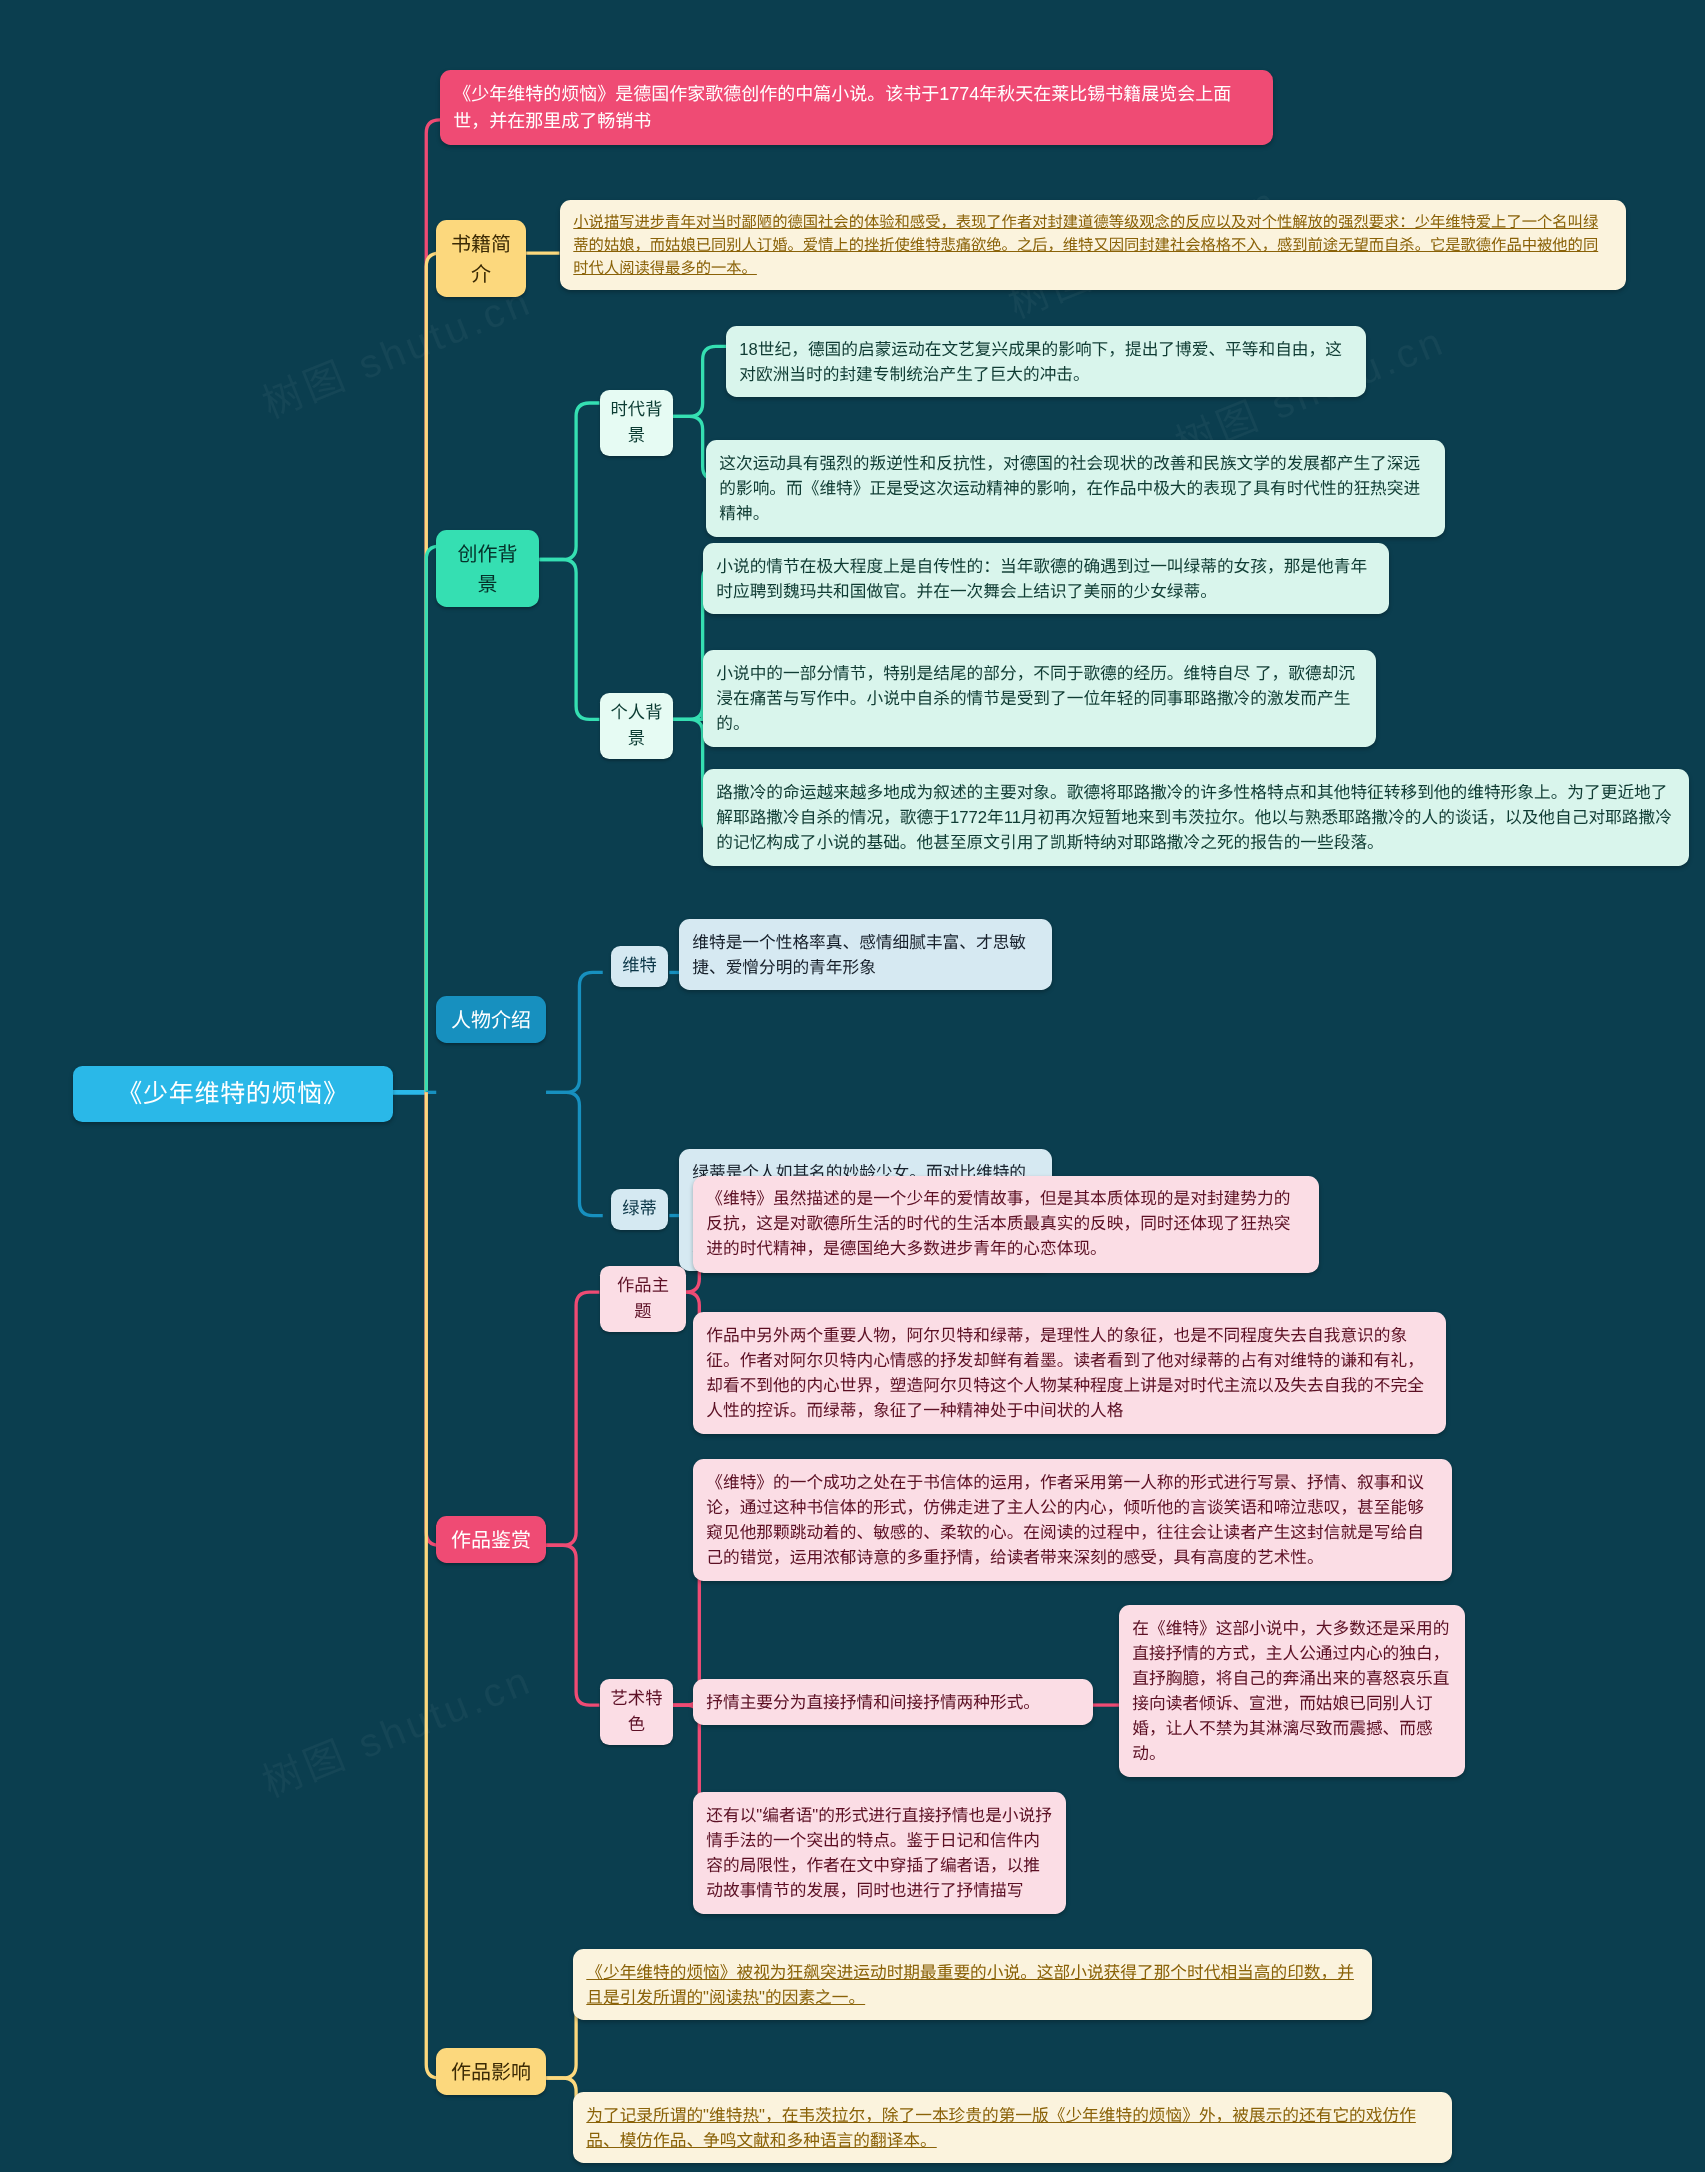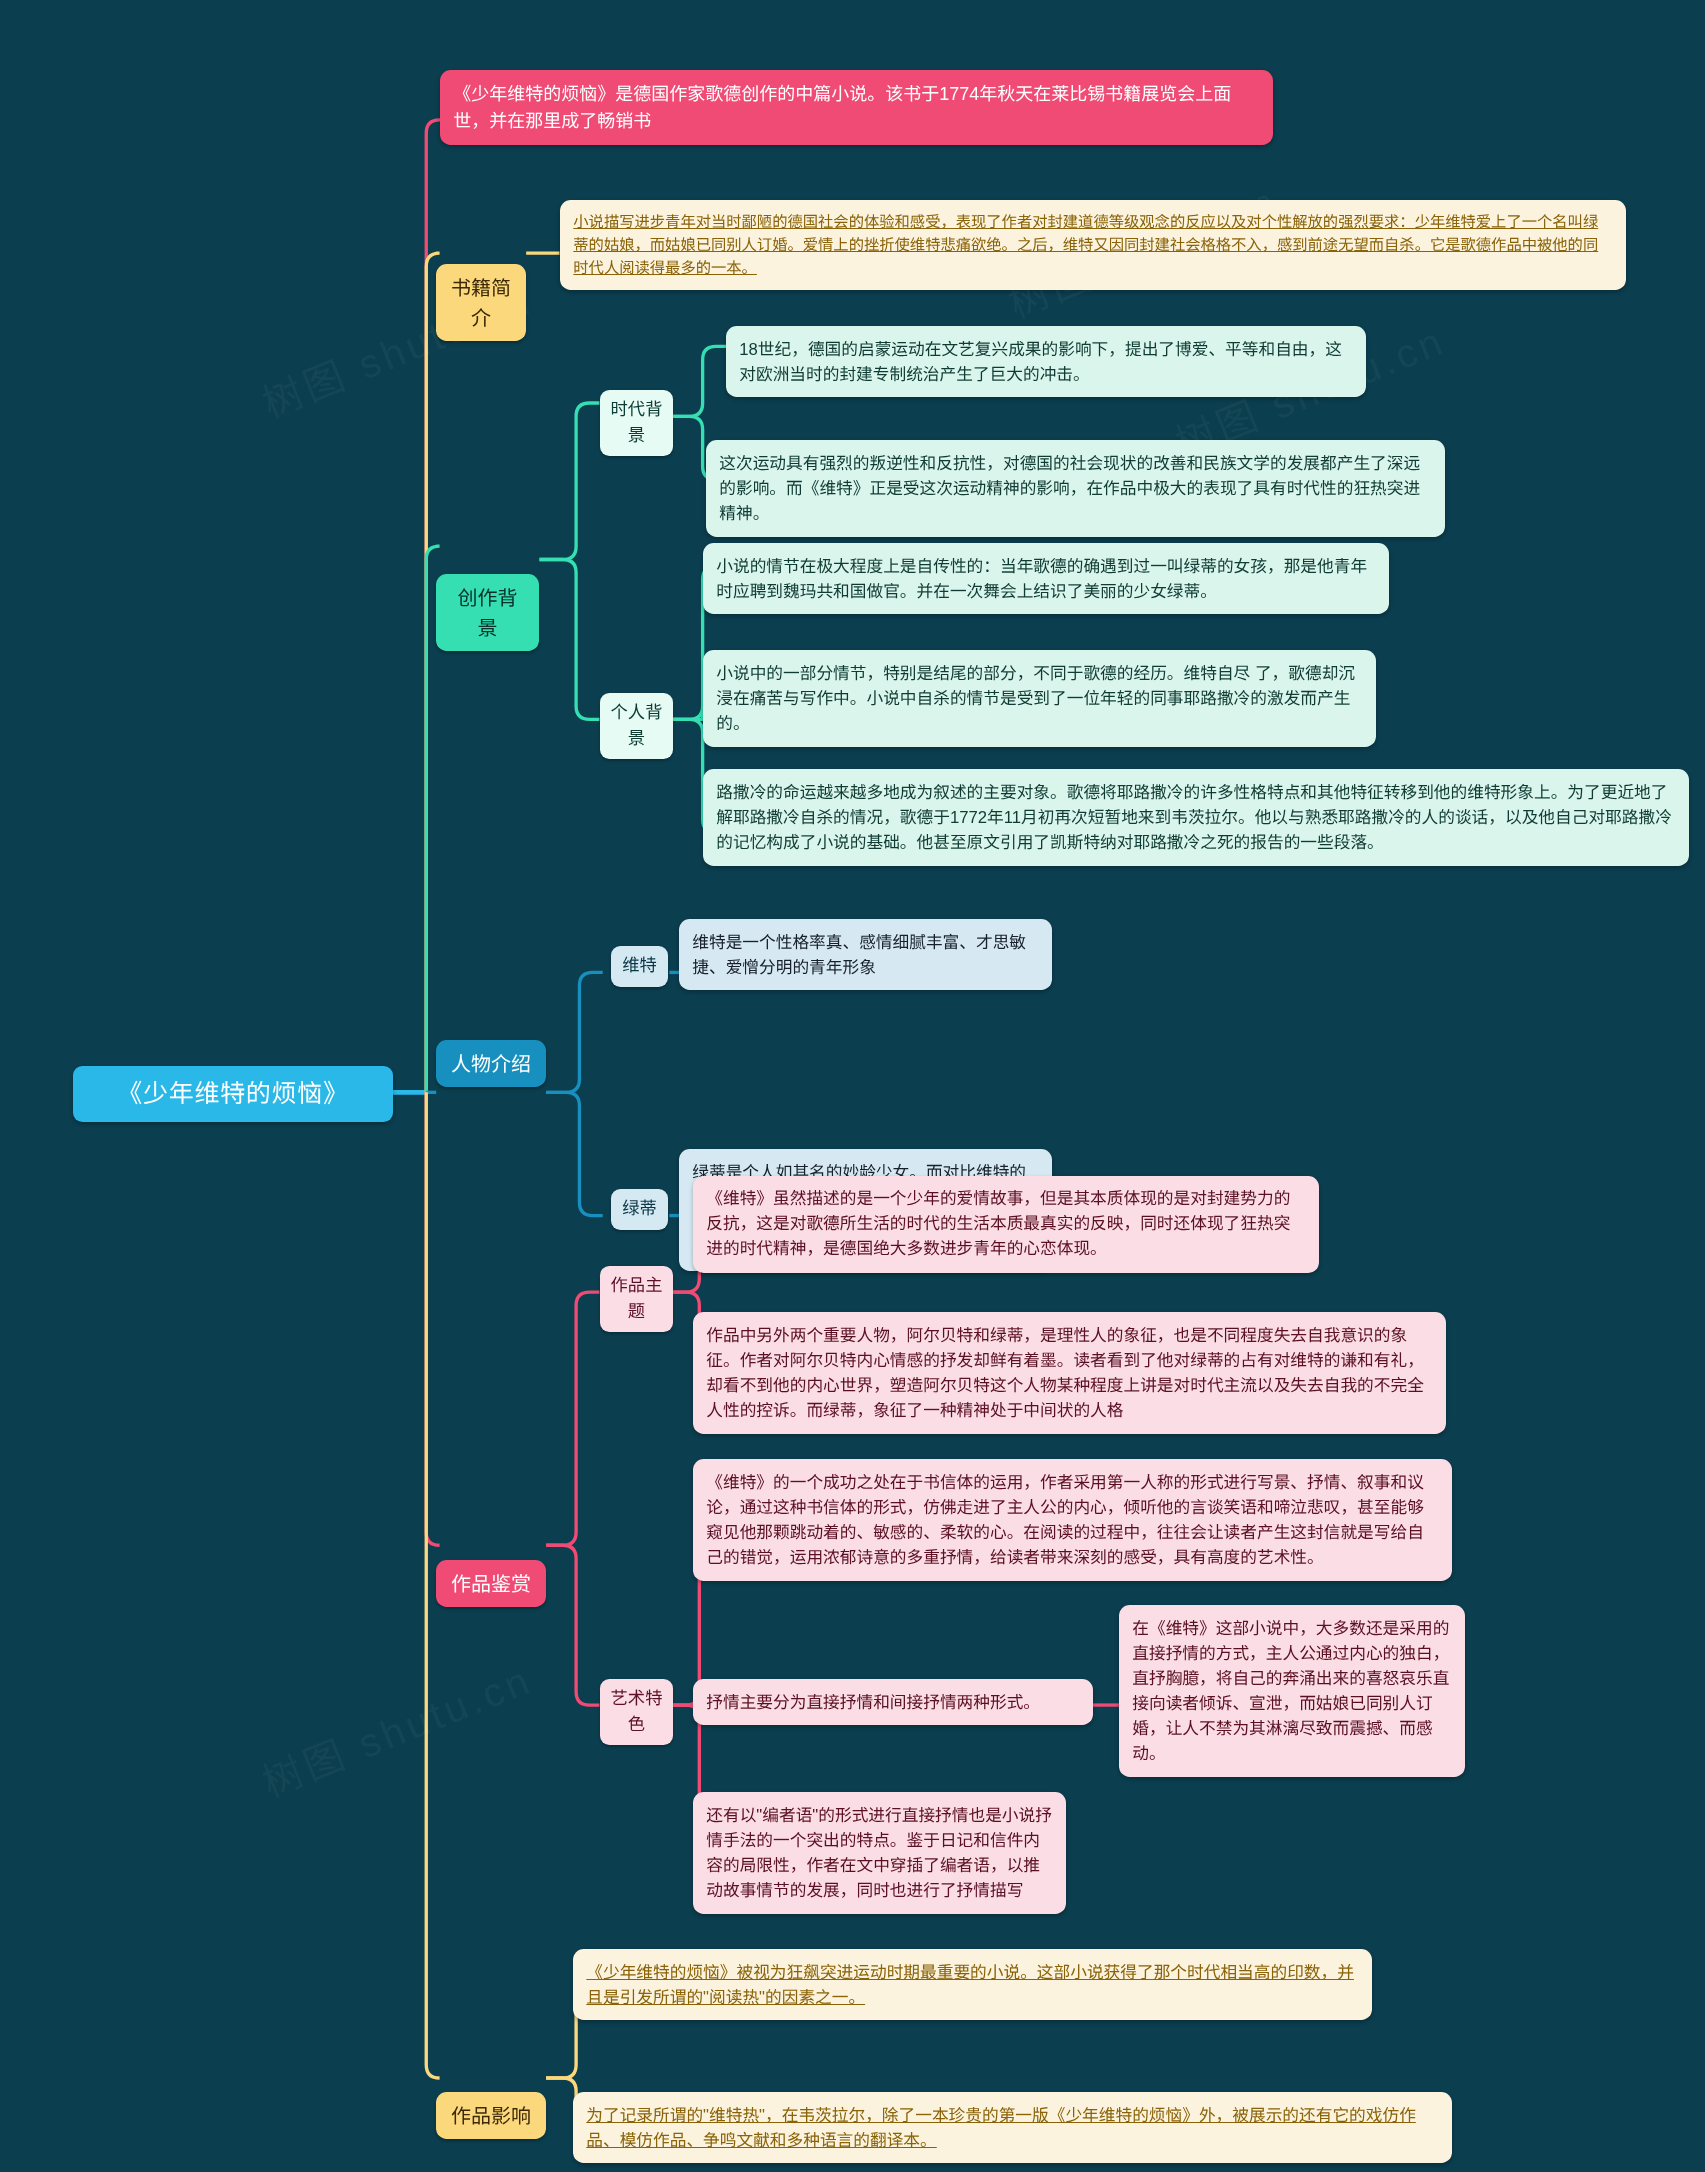--- a/index.html
+++ b/index.html
@@ -43,21 +43,20 @@
     letter-spacing:0.7px;
     box-shadow:0 2px 4px rgba(0,0,0,.30);
   }
   
   .chip{
     font-size:20px;
     padding:8.7px 12px;
     border-radius:10.7px;
     text-align:center;
     box-shadow:0 2px 3.3px rgba(0,0,0,.30);
-    margin-top:44px;
   }
   .chip.yellow{background:#fcd87d;color:#3b2a05;}
   .chip.green {background:#35dfb2;color:#05312a;}
   .chip.blue  {background:#1790bf;color:#ffffff;}
   .chip.pink  {background:#ef4b74;color:#ffffff;}
 
   
   .subchip{
     font-size:17.3px;
     padding:7.3px 9.3px;
@@ -169,21 +168,21 @@
   <div class="node chip blue" style="left:436px;top:996px;width:110px;">人物介绍</div>
 
   <div class="node subchip bluelite" style="left:603px;top:946px;width:57px;">维特</div>
   <div class="node leaf ice" style="left:679px;top:919px;width:373px;">维特是一个性格率真、感情细腻丰富、才思敏捷、爱憎分明的青年形象</div>
 
   <div class="node subchip bluelite" style="left:603px;top:1189px;width:57px;">绿蒂</div>
   <div class="node leaf ice" style="left:679px;top:1149px;width:373px;">绿蒂是个人如其名的妙龄少女。而对比维特的年少冲动、激情四溢，从不掩饰自己内心的情绪，绿蒂作为他一心倾慕的对象却显得格外的理智、冷静和内敛。</div>
 
   <div class="node chip pink" style="left:436px;top:1516px;width:110px;">作品鉴赏</div>
 
-  <div class="node subchip pinklite" style="left:600px;top:1266px;width:73px;">作品主题</div>
+  <div class="node subchip pinklite" style="left:600px;top:1266px;width:86px;">作品主题</div>
   <div class="node leaf rose" style="left:693px;top:1176px;width:626px;font-family:Liberation Mono, monospace;">《维特》虽然描述的是一个少年的爱情故事，但是其本质体现的是对封建势力的反抗，这是对歌德所生活的时代的生活本质最真实的反映，同时还体现了狂热突进的时代精神，是德国绝大多数进步青年的心恋体现。</div>
   <div class="node leaf rose" style="left:693px;top:1312px;width:753px;">作品中另外两个重要人物，阿尔贝特和绿蒂，是理性人的象征，也是不同程度失去自我意识的象征。作者对阿尔贝特内心情感的抒发却鲜有着墨。读者看到了他对绿蒂的占有对维特的谦和有礼，却看不到他的内心世界，塑造阿尔贝特这个人物某种程度上讲是对时代主流以及失去自我的不完全人性的控诉。而绿蒂，象征了一种精神处于中间状的人格</div>
 
   <div class="node subchip pinklite" style="left:600px;top:1679px;width:73px;">艺术特色</div>
   <div class="node leaf rose" style="left:693px;top:1459px;width:759px;">《维特》的一个成功之处在于书信体的运用，作者采用第一人称的形式进行写景、抒情、叙事和议论，通过这种书信体的形式，仿佛走进了主人公的内心，倾听他的言谈笑语和啼泣悲叹，甚至能够窥见他那颗跳动着的、敏感的、柔软的心。在阅读的过程中，往往会让读者产生这封信就是写给自己的错觉，运用浓郁诗意的多重抒情，给读者带来深刻的感受，具有高度的艺术性。</div>
 
   <div class="node leaf rose" style="left:693px;top:1679px;width:400px;padding:10.7px 13.3px;">抒情主要分为直接抒情和间接抒情两种形式。</div>
   <div class="node leaf rose" style="left:1119px;top:1605px;width:346px;">在《维特》这部小说中，大多数还是采用的直接抒情的方式，主人公通过内心的独白，直抒胸臆，将自己的奔涌出来的喜怒哀乐直接向读者倾诉、宣泄，而姑娘已同别人订婚，让人不禁为其淋漓尽致而震撼、而感动。</div>
 
   <div class="node leaf rose" style="left:693px;top:1792px;width:373px;">还有以"编者语"的形式进行直接抒情也是小说抒情手法的一个突出的特点。鉴于日记和信件内容的局限性，作者在文中穿插了编者语，以推动故事情节的发展，同时也进行了抒情描写</div>

